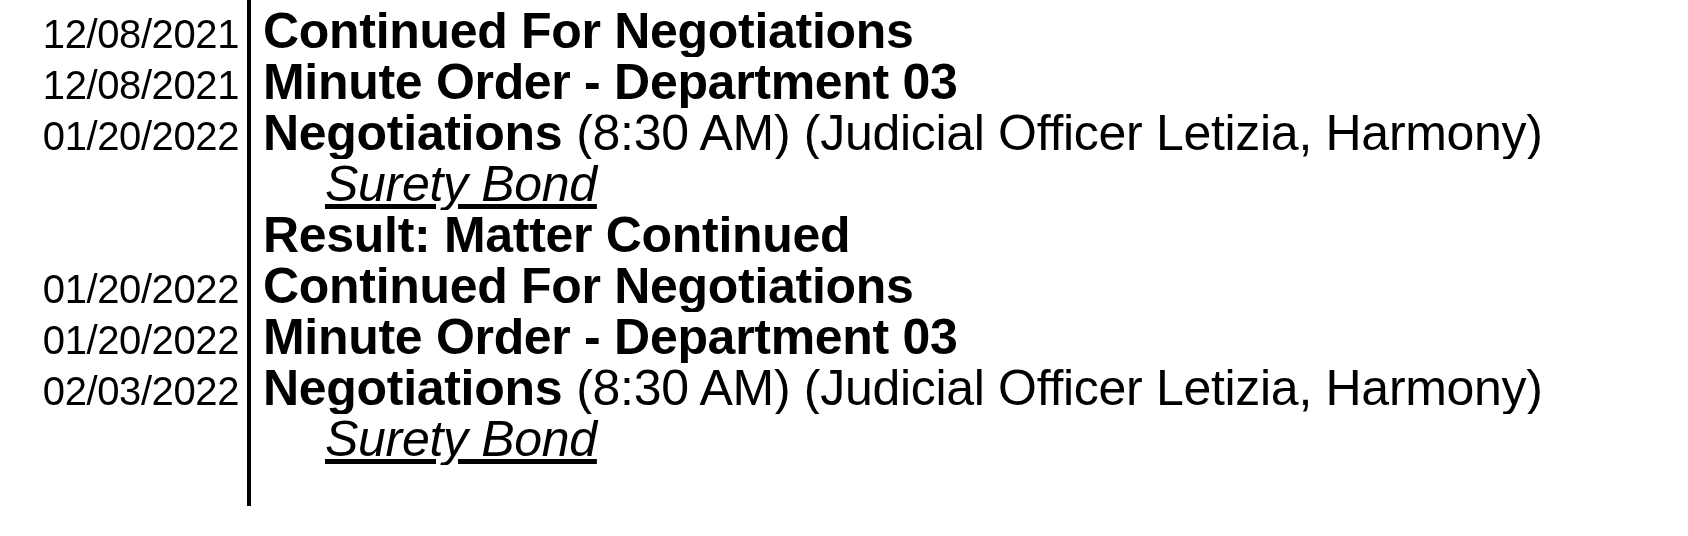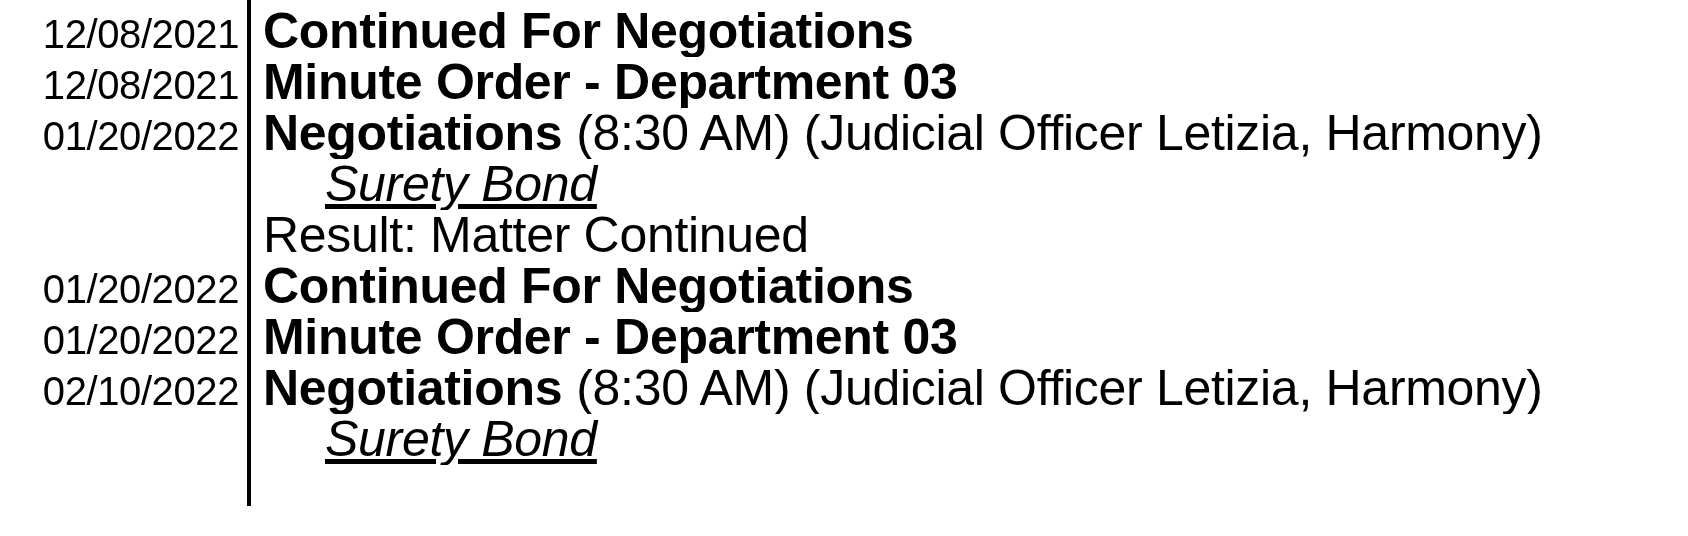--- a/index.html
+++ b/index.html
@@ -87,21 +87,21 @@
   
   .sub-line {
     padding-left: 62px;
     font-style: italic;
     font-weight: 400;
     text-decoration: underline;
   }
 
   
   .result-line {
-    font-weight: 400;
+    font-weight: 700;
     margin-top: 20px;
   }
 </style>
 </head>
 <body>
 
 <div class="docket">
 
   <div class="column-divider"></div>
 
@@ -150,21 +150,21 @@
     </div>
 
     <div class="docket-row">
       <div class="date-cell">01/20/2022</div>
       <div class="event-cell">
         <span class="event-title">Minute Order - Department 03</span>
       </div>
     </div>
 
     <div class="docket-row">
-      <div class="date-cell">02/10/2022</div>
+      <div class="date-cell">02/03/2022</div>
       <div class="event-cell">
         <span class="event-title">Negotiations</span><span class="gap"></span><span class="event-detail">(8:30 AM) (Judicial Officer Letizia, Harmony)</span>
       </div>
     </div>
 
     <div class="docket-row">
       <div class="date-cell empty"></div>
       <div class="event-cell">
         <span class="sub-line">Surety Bond</span>
       </div>

